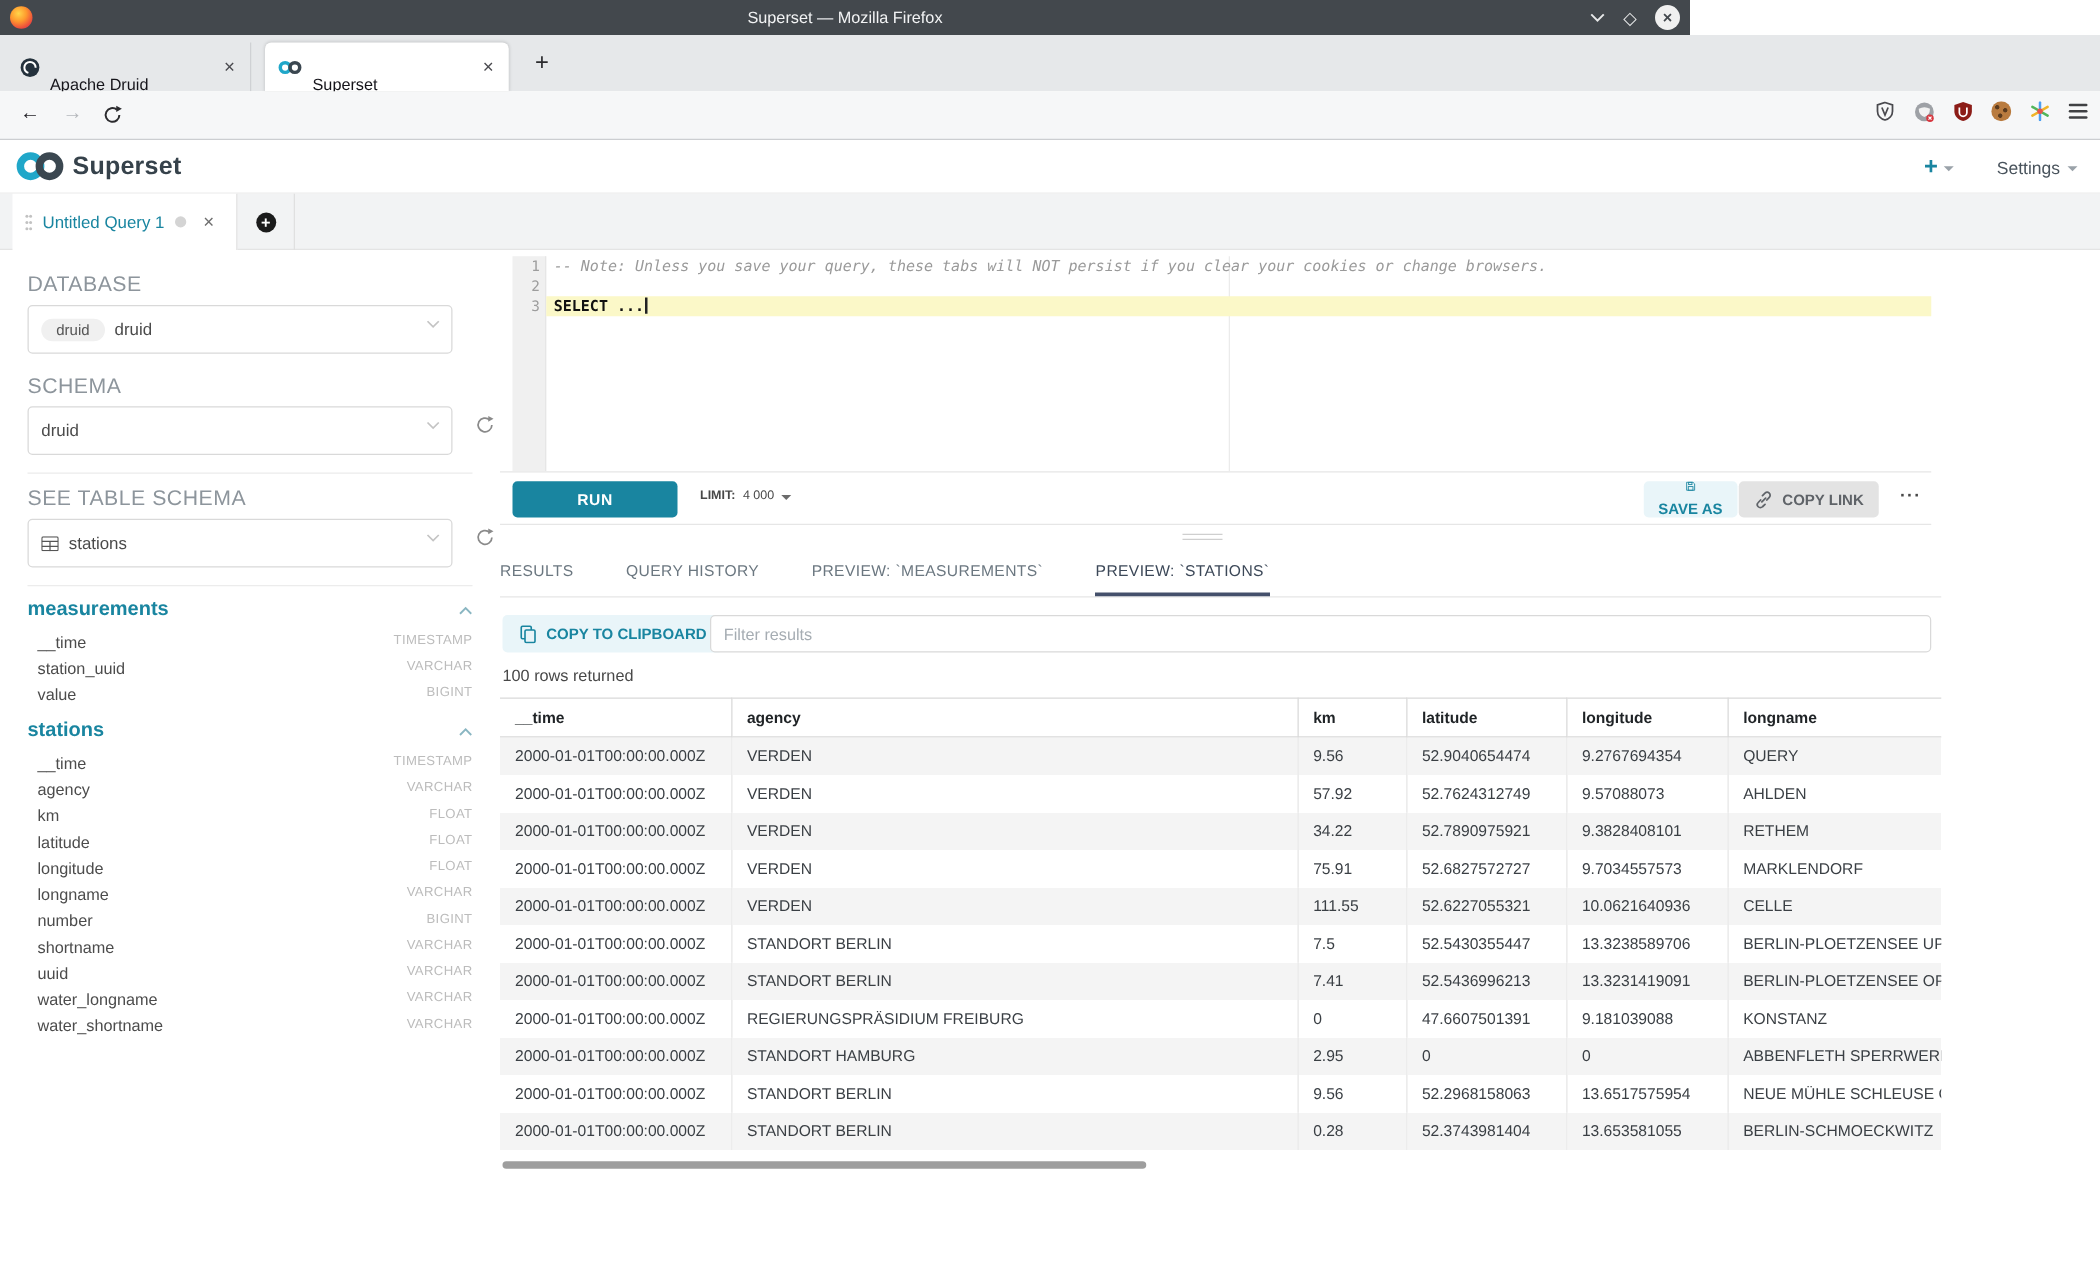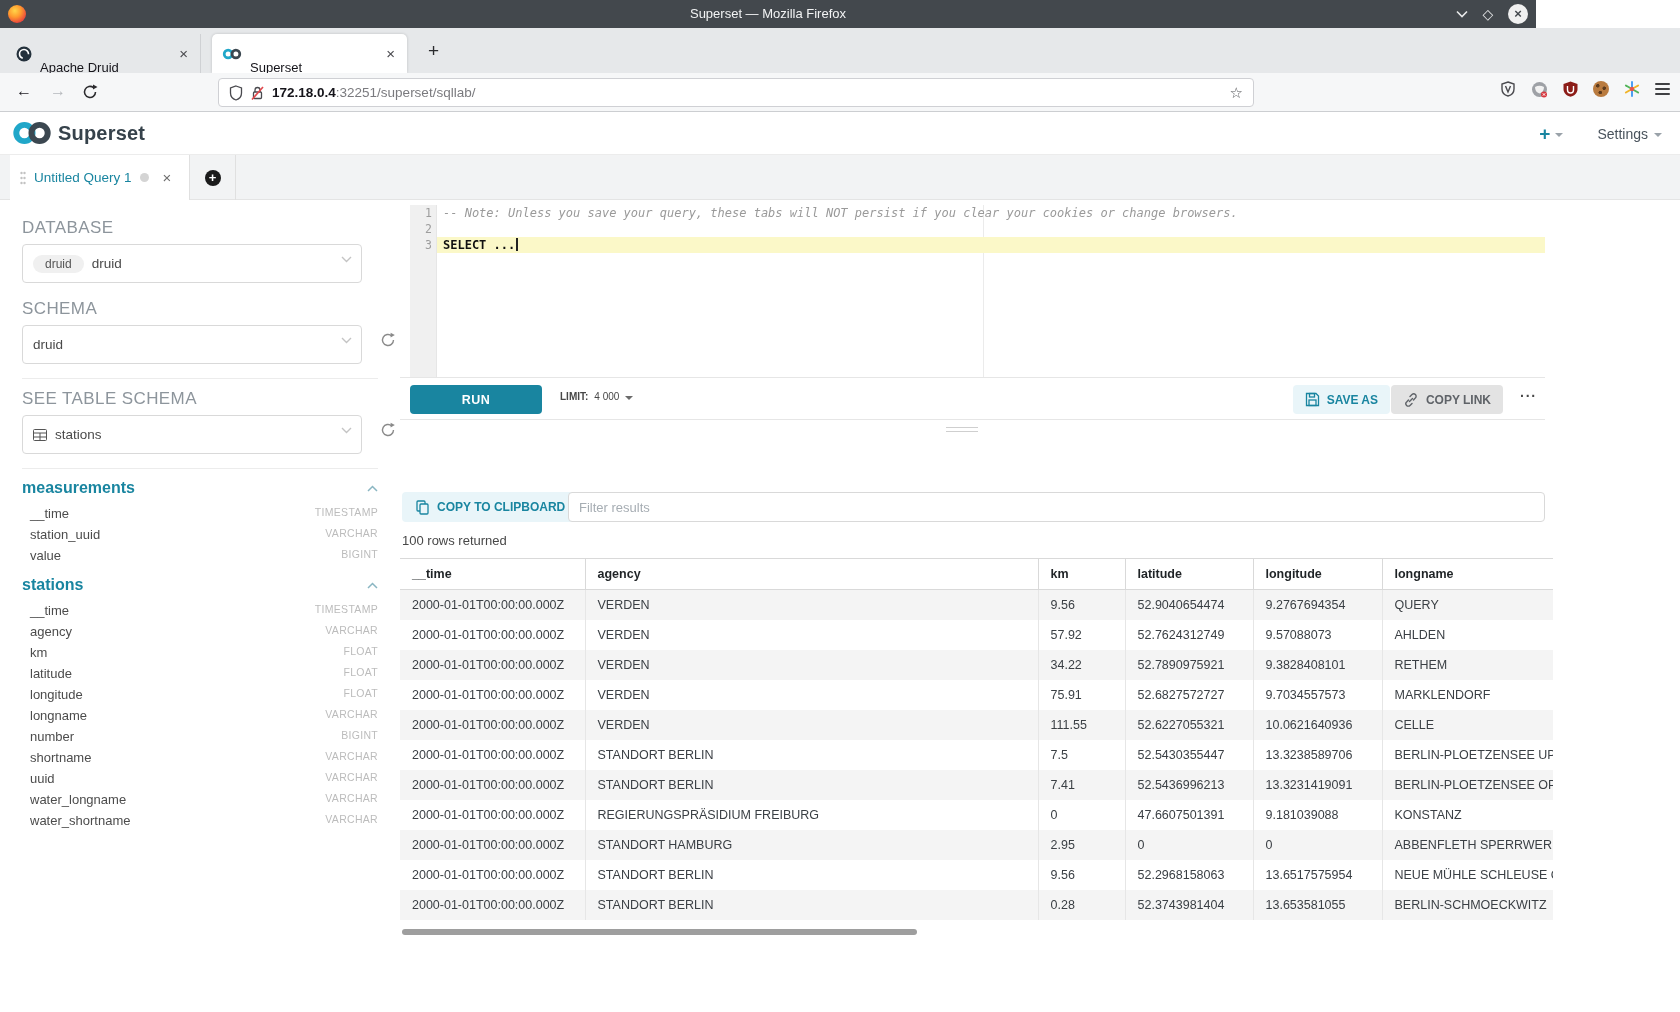--- a/index.html
+++ b/index.html
@@ -1,20 +1,20 @@
 <!DOCTYPE html>
 <html><head>
 <meta charset="utf-8">
 <style>
   * { margin:0; padding:0; box-sizing:border-box; }
   html,body { width:1680px; height:1012px; font-family:"Liberation Sans", sans-serif; background:#fff; }
   #app { position:relative; width:1680px; height:1012px; overflow:hidden; background:#fff; }
 
   
-  .titlebar { position:absolute; left:0; top:0; width:1536px; height:28px; background:#43484d; }
+  .titlebar { position:absolute; left:0; top:0; width:1352px; height:28px; background:#43484d; }
   .ff-logo { position:absolute; left:8px; top:5px; width:18px; height:18px; border-radius:50%;
              background:radial-gradient(circle at 38% 32%, #ffd54a 0%, #ff9a2e 38%, #ec4c3c 72%, #b5347c 100%); }
   .win-title { position:absolute; left:0; right:0; top:6px; text-align:center; color:#f2f3f4; font-size:13px; }
   .win-btn { position:absolute; top:4px; color:#e8e9ea; font-size:14px; width:20px; height:20px; line-height:20px; text-align:center; }
   .wb-min { right:64px; } .wb-max { right:38px; }
   .wb-close { right:8px; background:#f0f0f0; color:#43484d; border-radius:50%; font-size:13px; font-weight:bold; }
 
   .tabbar { position:absolute; left:0; top:28px; width:1680px; height:45px; background:#e6e8ea; }
   .btab { position:absolute; top:6px; height:39px; display:flex; align-items:center; gap:8px; padding:0 10px; width:195px; font-size:13px; color:#15141a; }
   .btab-1 { left:6px; border-right:1px solid #cfd1d4; }
@@ -84,21 +84,21 @@
   .ed-activeline { position:absolute; left:27px; width:1108px; height:16px; background:#fbf8c8; }
   .ed-cursor { display:inline-block; width:2px; height:13px; background:#222; vertical-align:-2px; margin-left:1px; }
   .print-margin { position:absolute; left:573px; top:0; width:1px; height:172px; background:#ebebeb; }
 
   
   .ed-toolbar { position:absolute; left:400px; top:377px; width:1145px; height:43px; border-top:1px solid #e6e6e6; border-bottom:1px solid #e6e6e6; background:#fff; }
   .run-btn { position:absolute; left:10px; top:7px; width:132px; height:29px; background:#1985a0; color:#fff; border:none; border-radius:4px; font-size:12.5px; font-weight:bold; letter-spacing:.5px; }
   .limit-wrap { position:absolute; left:160px; top:13px; display:flex; align-items:center; gap:6px; font-size:10px; color:#484848; }
   .limit-lbl { font-weight:bold; }
   .btn-light { position:absolute; top:7px; height:29px; border:none; border-radius:4px; font-size:12px; font-weight:bold; display:flex; align-items:center; gap:7px; padding:0 12px; }
-  .saveas-btn { right:155px; background:#e9f5f9; color:#1985a0; }
+  .saveas-btn { right:155px; background:#e9f5f9; color:#1985a0;flex-direction:column; }
   .copylink-btn { right:42px; background:#e3e3e3; color:#5f6368; }
   .more-btn { position:absolute; right:8px; top:10px; color:#484848; font-weight:bold; font-size:14px; letter-spacing:1px; }
   .drag-handle { position:absolute; left:946px; top:424px; width:32px; }
   .drag-handle div { height:1.5px; background:#cfcfcf; margin:2.5px 0; }
 
   
   .res-tabs { position:absolute; left:400px; top:437px; width:1153px; height:41px; border-bottom:1px solid #e6e6e6; display:flex; gap:42px; align-items:flex-end; }
   .res-tab { font-size:12.5px; color:#6b7780; letter-spacing:.3px; padding-bottom:13px; position:relative; white-space:nowrap; }
   .res-tab.active { color:#3c4858; border-bottom:3px solid #44506b; padding-bottom:10px; }
   .copy-row { position:absolute; left:402px; top:492px; width:1145px; height:30px; }
@@ -158,34 +158,20 @@
 
   <div class="navrow">
     <span class="nav-arrow na-back">←</span>
     <span class="nav-arrow na-fwd">→</span>
     <span class="na-reload">
       <svg width="16" height="16" viewBox="0 0 16 16">
           <path d="M13.5 8 a5.5 5.5 0 1 1 -2 -4.3" fill="none" stroke="#2b2b2e" stroke-width="1.6"></path>
           <polygon points="11,0.5 11,5.5 15.5,3" fill="#2b2b2e"></polygon>
         </svg>
     </span>
-    <div class="urlbar">
-      <svg width="14" height="16" viewBox="0 0 14 16">
-          <path d="M7 1 L12.5 3 V8 C12.5 11.5 10 14 7 15 C4 14 1.5 11.5 1.5 8 V3 Z" fill="none" stroke="#4a4a4f" stroke-width="1.3"></path>
-        </svg>
-      <span>
-        <svg width="13" height="16" viewBox="0 0 13 16">
-            <rect x="2.5" y="7" width="8" height="6.5" rx="1" fill="none" stroke="#4a4a4f" stroke-width="1.3"></rect>
-            <path d="M4 7 V5 a2.5 2.5 0 0 1 5 0 V7" fill="none" stroke="#4a4a4f" stroke-width="1.3"></path>
-            <line x1="1" y1="14.5" x2="12" y2="2" stroke="#e2484d" stroke-width="1.6"></line>
-          </svg>
-      </span>
-      <span class="url-text"><b>172.18.0.4</b><span class="dim">:32251/superset/sqllab/</span></span>
-      <span class="url-star">☆</span>
-    </div>
     <div class="ext-icons">
       <span>
         <svg width="16" height="16" viewBox="0 0 16 16">
             <path d="M8 1 L14 3 V8 C14 11.6 11.3 14.2 8 15 C4.7 14.2 2 11.6 2 8 V3 Z" fill="none" stroke="#4a4a4f" stroke-width="1.4"></path>
             <path d="M5.5 5 L8 11 L10.5 5" fill="none" stroke="#4a4a4f" stroke-width="1.4"></path>
           </svg>
       </span>
       <span>
         <svg width="17" height="17" viewBox="0 0 17 17">
             <circle cx="8.5" cy="8.5" r="7.5" fill="#9ea1a6"></circle>
@@ -431,20 +417,26 @@
         </svg>
       <span>COPY LINK</span>
     </button>
     <span class="more-btn">···</span>
   </div>
   <div class="drag-handle">
       <div></div>
       <div></div>
     </div>
 
+  <div class="res-tabs" id="results-tabs">
+      <div class="res-tab">RESULTS</div>
+      <div class="res-tab">QUERY HISTORY</div>
+      <div class="res-tab">PREVIEW: `MEASUREMENTS`</div>
+      <div class="res-tab active">PREVIEW: `STATIONS`</div>
+    </div>
 
   <div class="copy-row">
     <button class="copy-btn">
       <svg width="13" height="15" viewBox="0 0 13 15">
           <rect x="1" y="1" width="8" height="10" rx="1" fill="none" stroke="#1985a0" stroke-width="1.3"></rect>
           <rect x="4" y="4" width="8" height="10" rx="1" fill="#e9f5f9" stroke="#1985a0" stroke-width="1.3"></rect>
         </svg>
       <span>COPY TO CLIPBOARD</span>
     </button>
     <input class="filter-input" type="text" placeholder="Filter results" style="">

